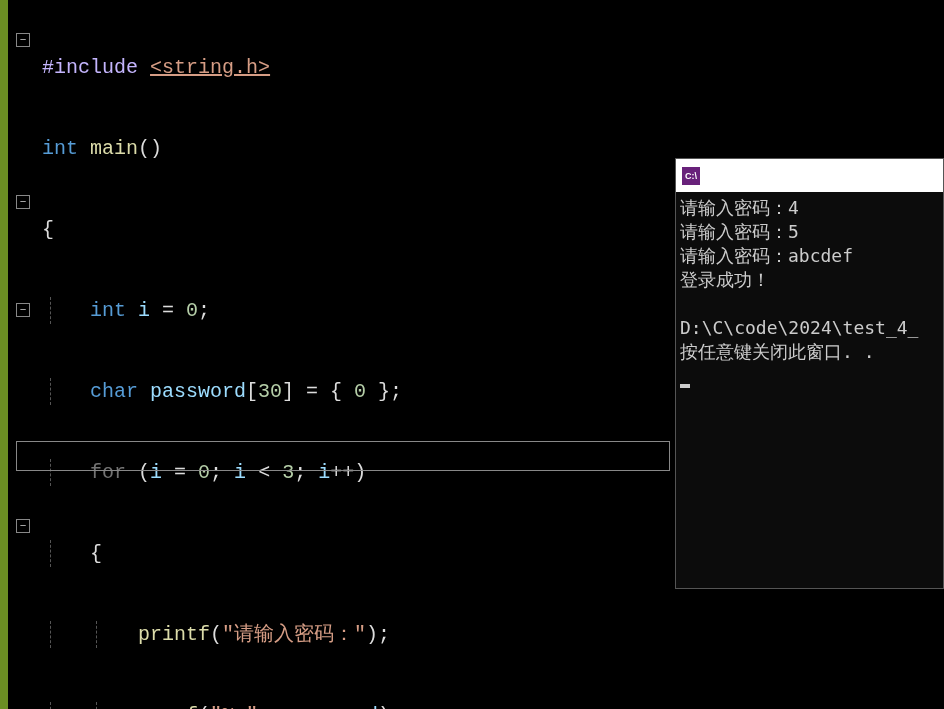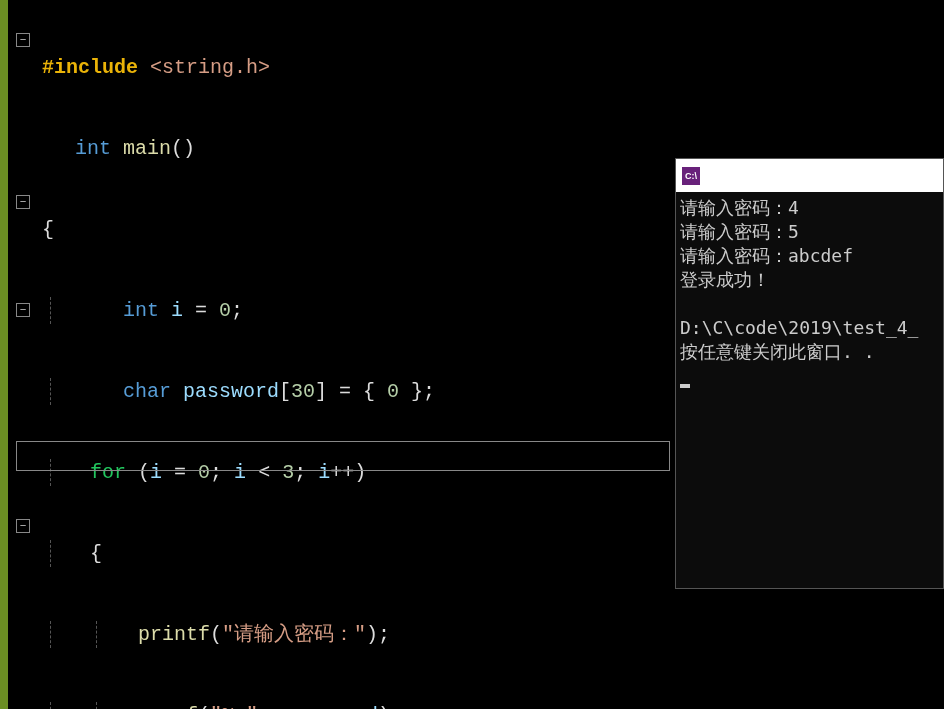--- a/index.html
+++ b/index.html
@@ -54,30 +54,30 @@
     white-space: pre;
   }
   .line { height: 27px; position: relative; }
   .guide {
     position: absolute;
     top: 0;
     bottom: 0;
     width: 0;
     border-left: 1px dashed #555;
   }
-  .type { color: #569cd6; margin-left: 33px; }
+  .type { color: #569cd6; }
   .var { color: #9cdcfe; }
   .func { color: #dcdcaa; }
   .str { color: #d69d85; }
   .num { color: #b5cea8; }
-  .pp { color: #eab308; font-weight: bold; }
-  .incstr { color: #d69d85; }
+  .pp { color: #c4b5fd; }
+  .incstr { color: #d69d85; text-decoration: underline; }
   .op { color: #dcdcdc; }
   .wavy { text-decoration: underline wavy #4ec94e; text-decoration-thickness: 2px; text-underline-offset: 3px; }
-  .ctl { color: #22c55e; }
+  .ctl { color: #737373; }
   .highlight-box {
     position: absolute;
     left: 16px;
     top: 441px;
     width: 654px;
     height: 30px;
     border: 1px solid #888;
     pointer-events: none;
   }
   .console-window {
@@ -169,16 +169,16 @@
 
 <div class="console-window">
   <div class="titlebar">
     <div class="title-icon">C:\</div>
   </div>
   <div class="console-body"><span>请输入密码：4</span>
 <span>请输入密码：5</span>
 <span>请输入密码：abcdef</span>
 <span>登录成功！</span>
 <span></span>
-<span>D:\C\code\2019\test_4_</span>
+<span>D:\C\code\2024\test_4_</span>
 <span>按任意键关闭此窗口. .</span>
 <span class="cursor"></span></div>
 </div>
 
 </body></html>

